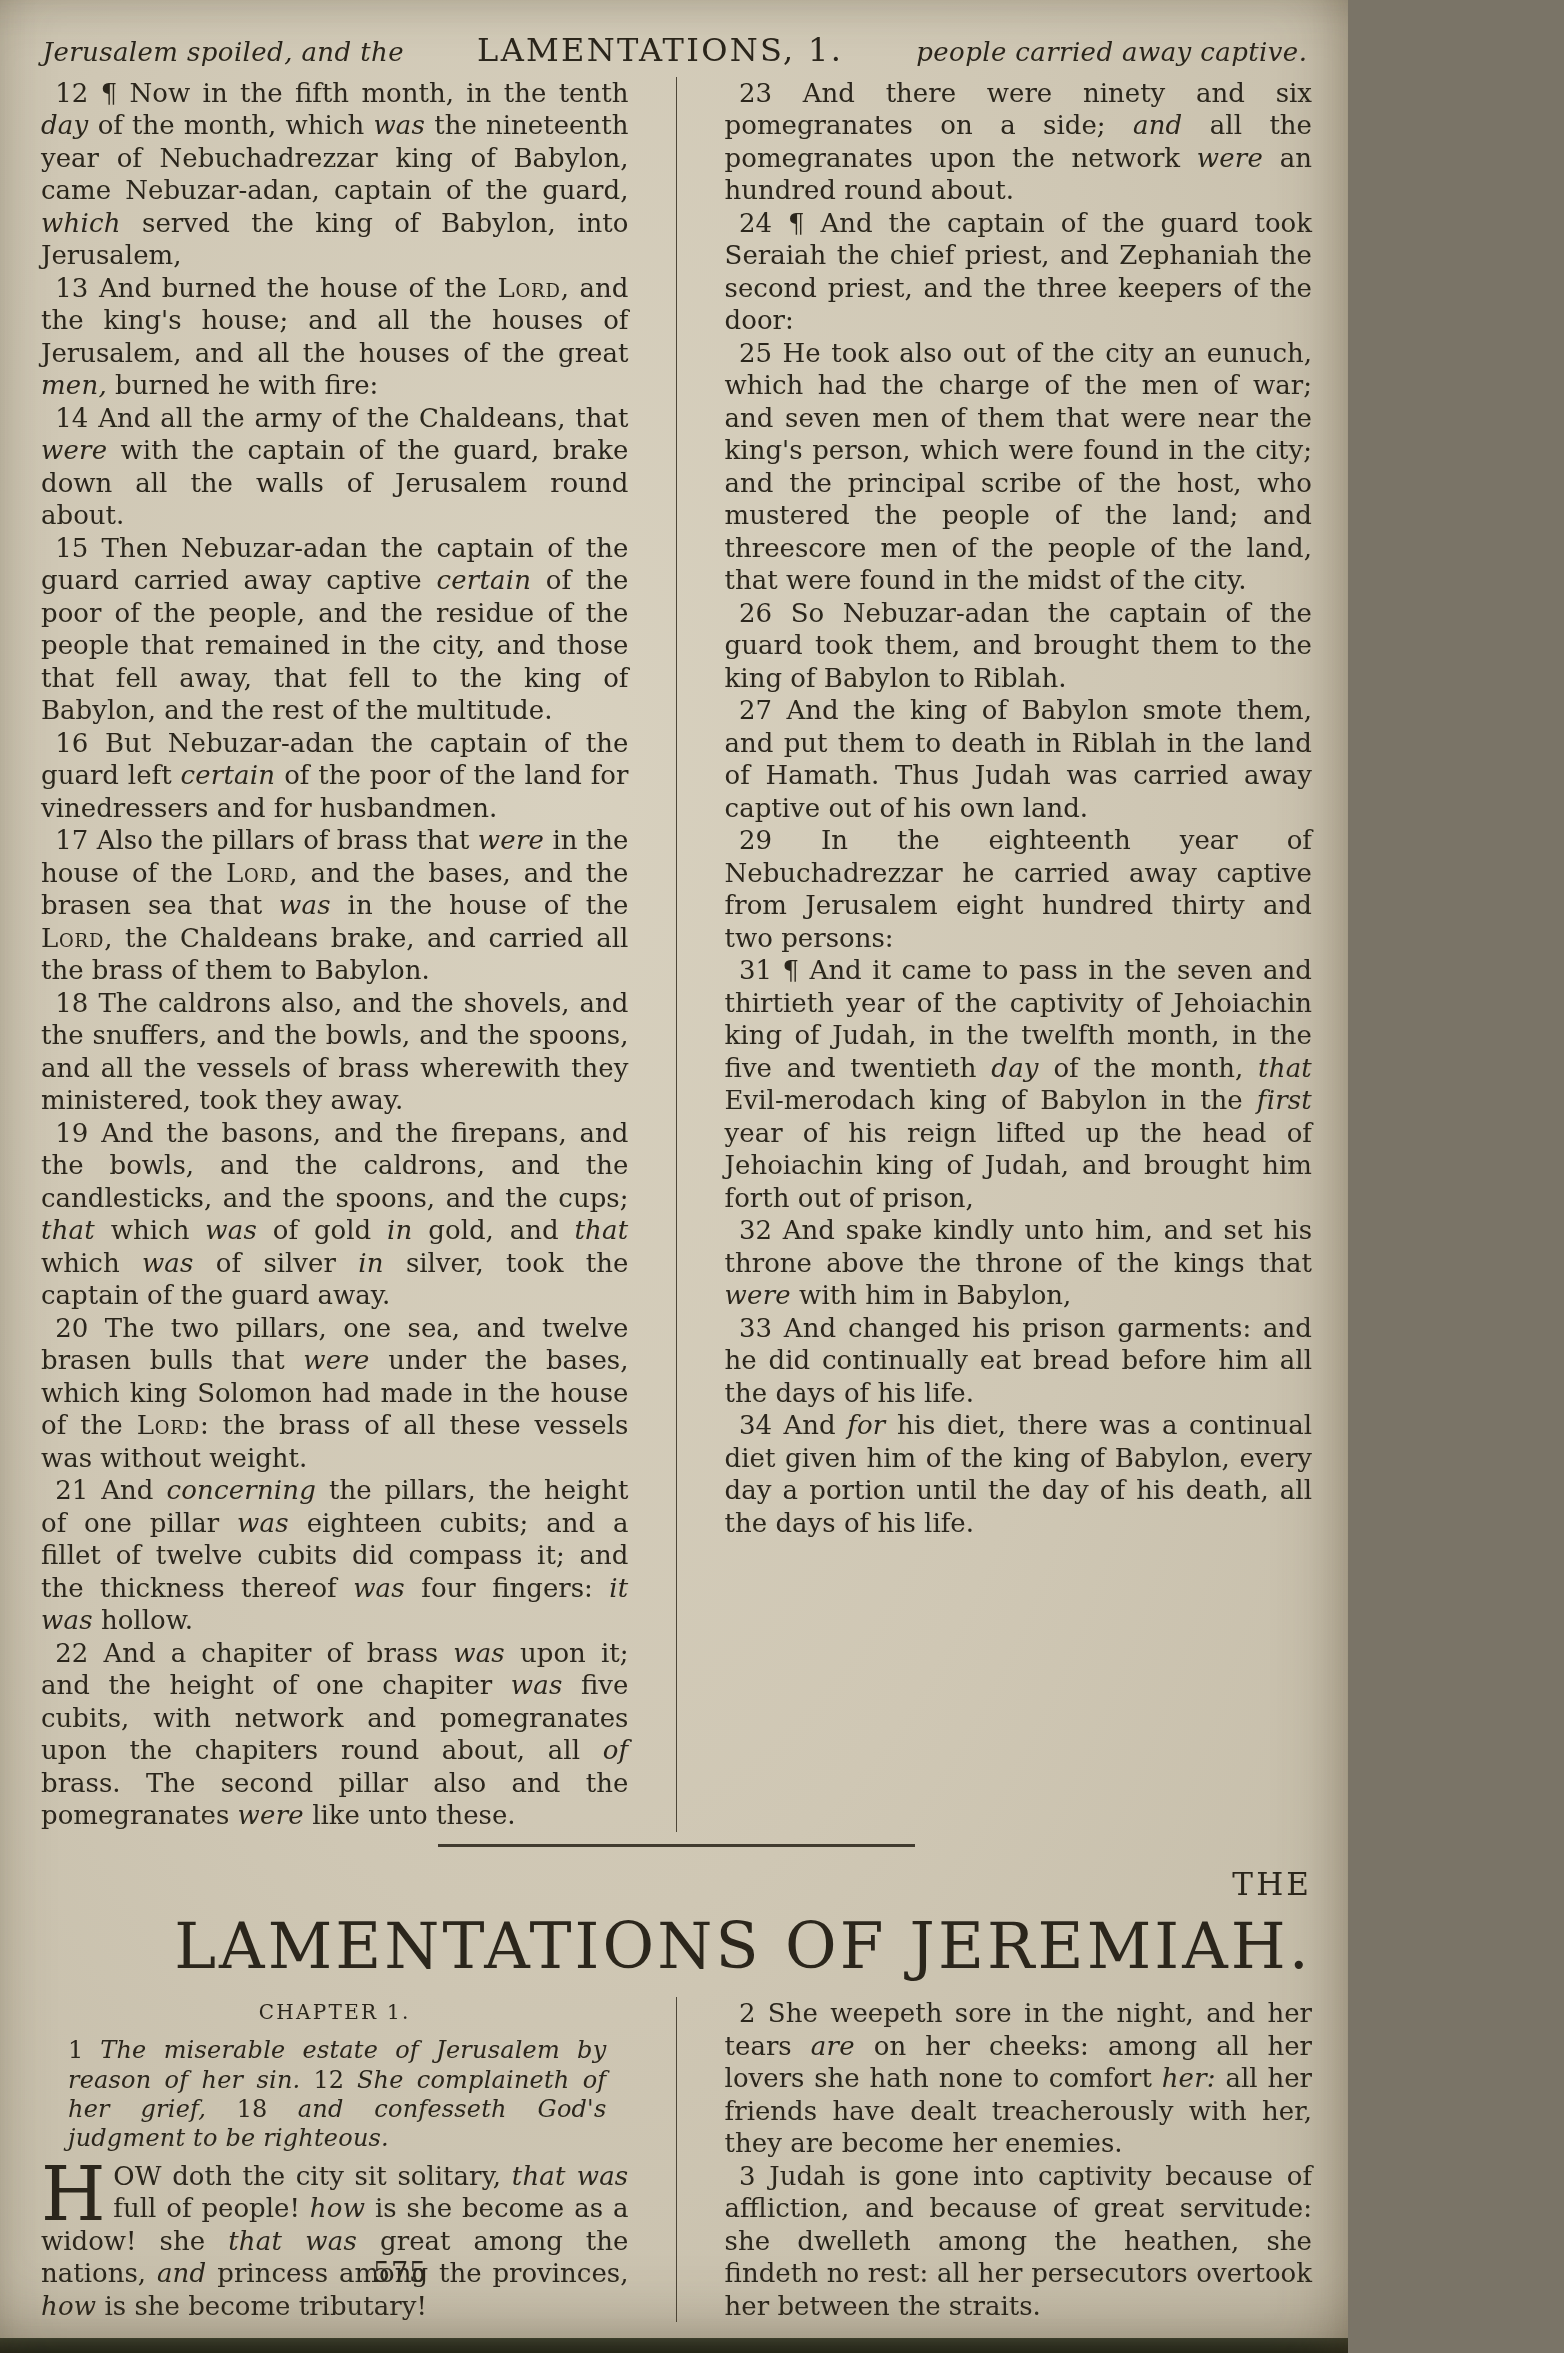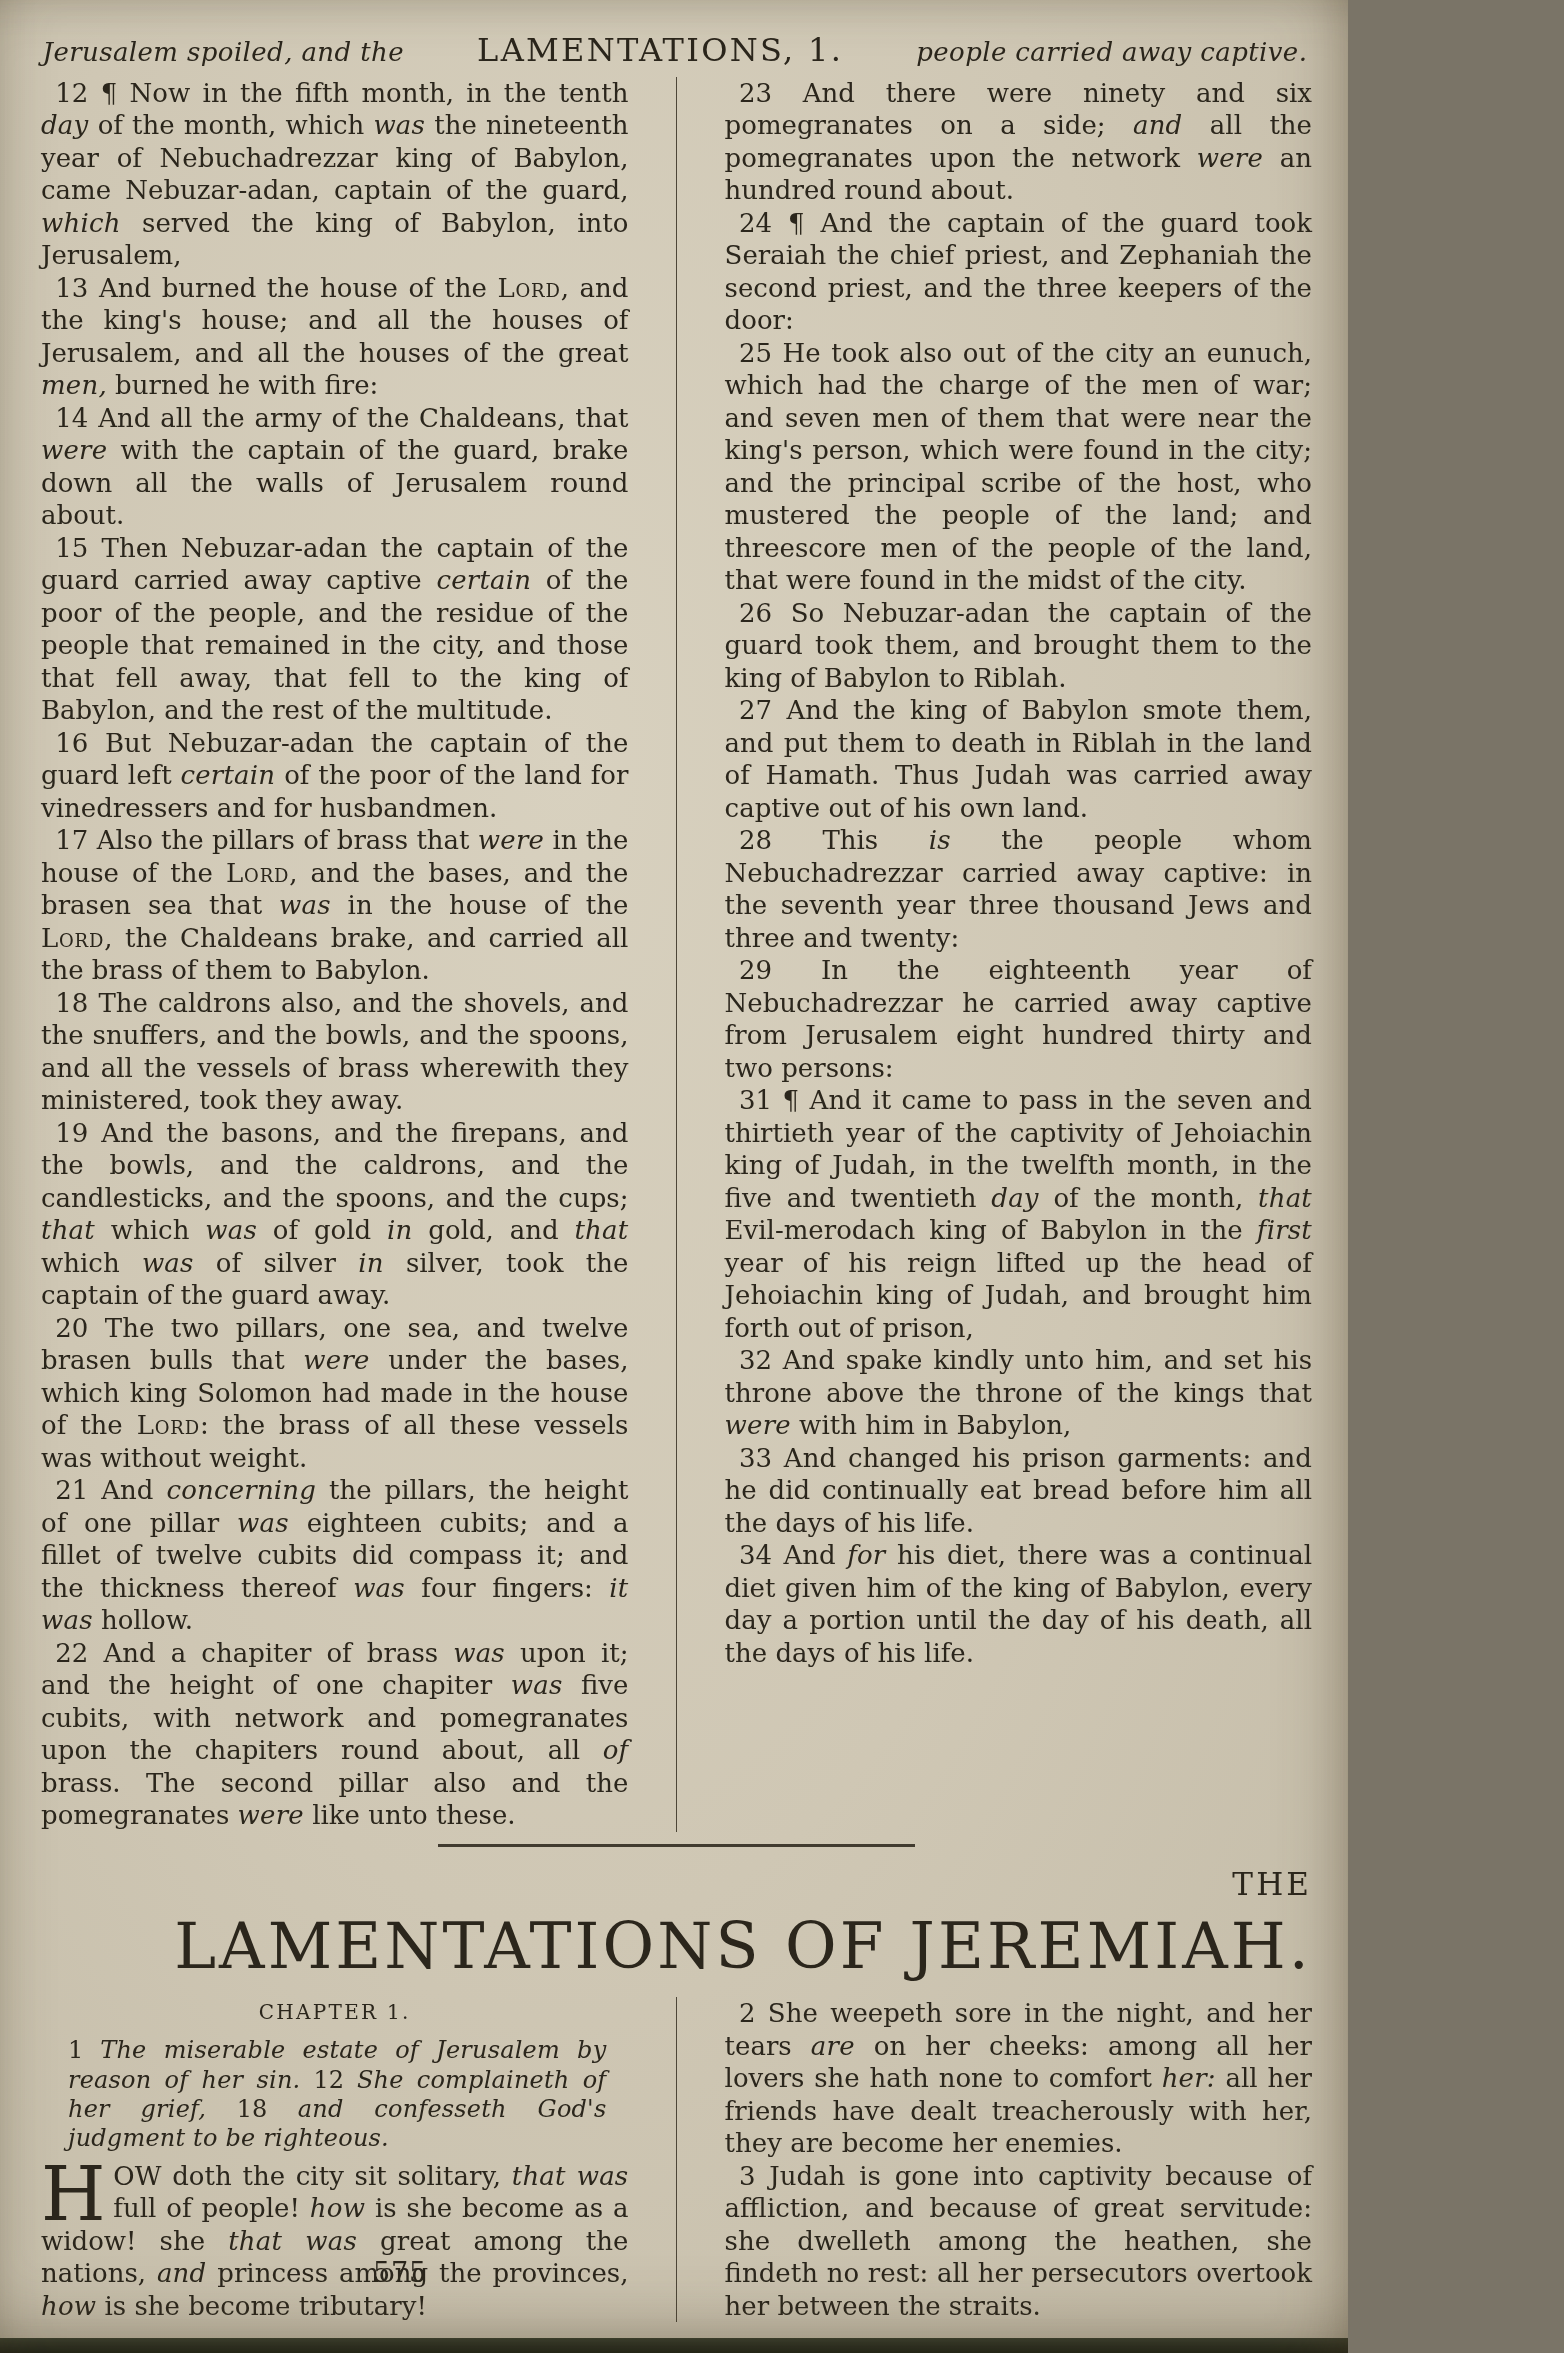--- a/index.html
+++ b/index.html
@@ -67,21 +67,20 @@
         <p class="verse">21 And <i>concerning</i> the pillars, the height of one pillar <i>was</i> eighteen cubits; and a fillet of twelve cubits did compass it; and the thickness thereof <i>was</i> four fingers: <i>it was</i> hollow.</p>
         <p class="verse">22 And a chapiter of brass <i>was</i> upon it; and the height of one chapiter <i>was</i> five cubits, with network and pomegranates upon the chapiters round about, all <i>of</i> brass. The second pillar also and the pomegranates <i>were</i> like unto these.</p>
       </div>
     <div class="divider"></div>
     <div class="col">
         <p class="verse">23 And there were ninety and six pomegranates on a side; <i>and</i> all the pomegranates upon the network <i>were</i> an hundred round about.</p>
         <p class="verse">24 ¶ And the captain of the guard took Seraiah the chief priest, and Zephaniah the second priest, and the three keepers of the door:</p>
         <p class="verse">25 He took also out of the city an eunuch, which had the charge of the men of war; and seven men of them that were near the king's person, which were found in the city; and the principal scribe of the host, who mustered the people of the land; and threescore men of the people of the land, that were found in the midst of the city.</p>
         <p class="verse">26 So Nebuzar-adan the captain of the guard took them, and brought them to the king of Babylon to Riblah.</p>
         <p class="verse">27 And the king of Babylon smote them, and put them to death in Riblah in the land of Hamath. Thus Judah was carried away captive out of his own land.</p>
-        <p class="verse">28 This <i>is</i> the people whom Nebuchadrezzar carried away captive: in the seventh year three thousand Jews and three and twenty:</p>
         <p class="verse">29 In the eighteenth year of Nebuchadrezzar he carried away captive from Jerusalem eight hundred thirty and two persons:</p>
         <p class="verse">31 ¶ And it came to pass in the seven and thirtieth year of the captivity of Jehoiachin king of Judah, in the twelfth month, in the five and twentieth <i>day</i> of the month, <i>that</i> Evil-merodach king of Babylon in the <i>first</i> year of his reign lifted up the head of Jehoiachin king of Judah, and brought him forth out of prison,</p>
         <p class="verse">32 And spake kindly unto him, and set his throne above the throne of the kings that <i>were</i> with him in Babylon,</p>
         <p class="verse">33 And changed his prison garments: and he did continually eat bread before him all the days of his life.</p>
         <p class="verse">34 And <i>for</i> his diet, there was a continual diet given him of the king of Babylon, every day a portion until the day of his death, all the days of his life.</p>
       </div>
   </div>
 
   <div class="title-block">
     <div class="title-rule"></div>

